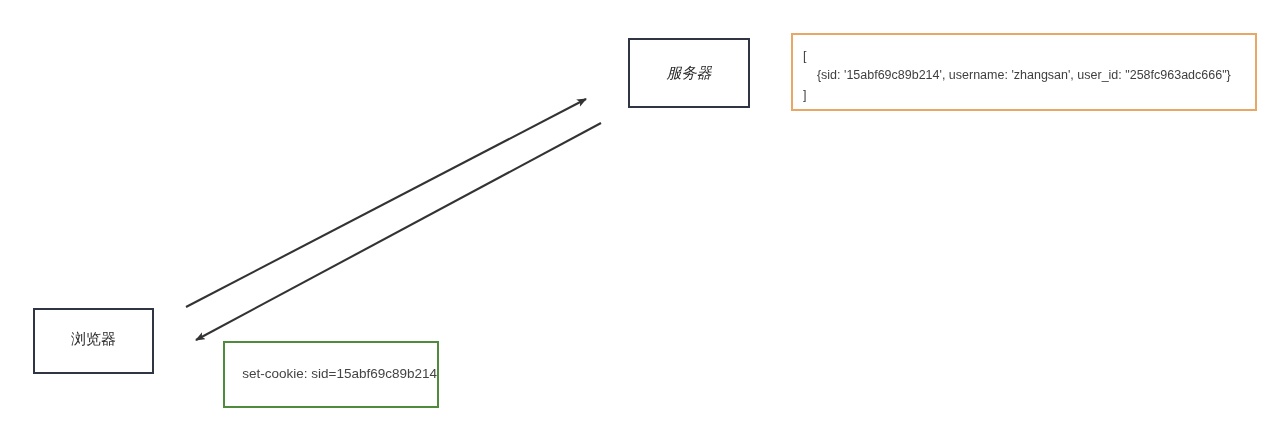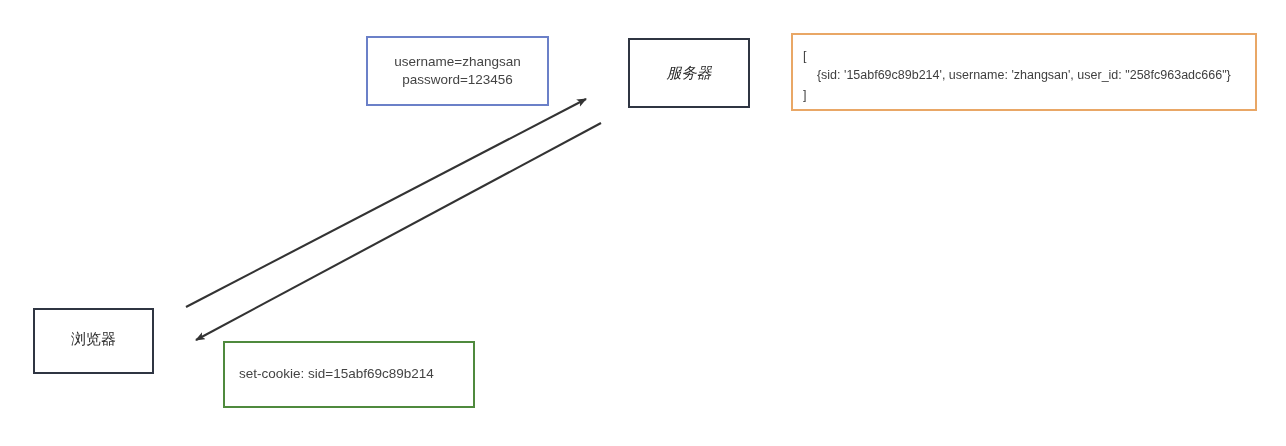--- a/index.html
+++ b/index.html
@@ -71,24 +71,24 @@
   }
   #request-note .node-label {
     font-size: 13.5px;
     color: #444444;
   }
 
   
   #setcookie-note {
     left: 223px;
     top: 341px;
-    width: 252px;
+    width: 216px;
     height: 67px;
     border: 2px solid #4f8a3d;
-    justify-content: flex-start;
+    justify-content: flex-end;
   }
   #setcookie-note .node-label {
     font-size: 13.5px;
     color: #444444;
     padding-left: 14px;
     text-align: left;
   }
 
   
   #session-store-note {
@@ -141,24 +141,20 @@
   </svg>
 
   <div class="node" id="browser-node">
     <span class="node-label">浏览器</span>
   </div>
 
   <div class="node" id="server-node">
     <span class="node-label">服务器</span>
   </div>
 
-  <div class="node" id="request-note">
-    <span class="node-label">username=zhangsan
-password=123456</span>
-  </div>
 
   <div class="node" id="setcookie-note">
     <span class="node-label">set-cookie: sid=15abf69c89b214</span>
   </div>
 
   <div class="node" id="session-store-note">
     <span class="code-block">[
     {sid: '15abf69c89b214', username: 'zhangsan', user_id: "258fc963adc666"}
 ]</span>
   </div>

